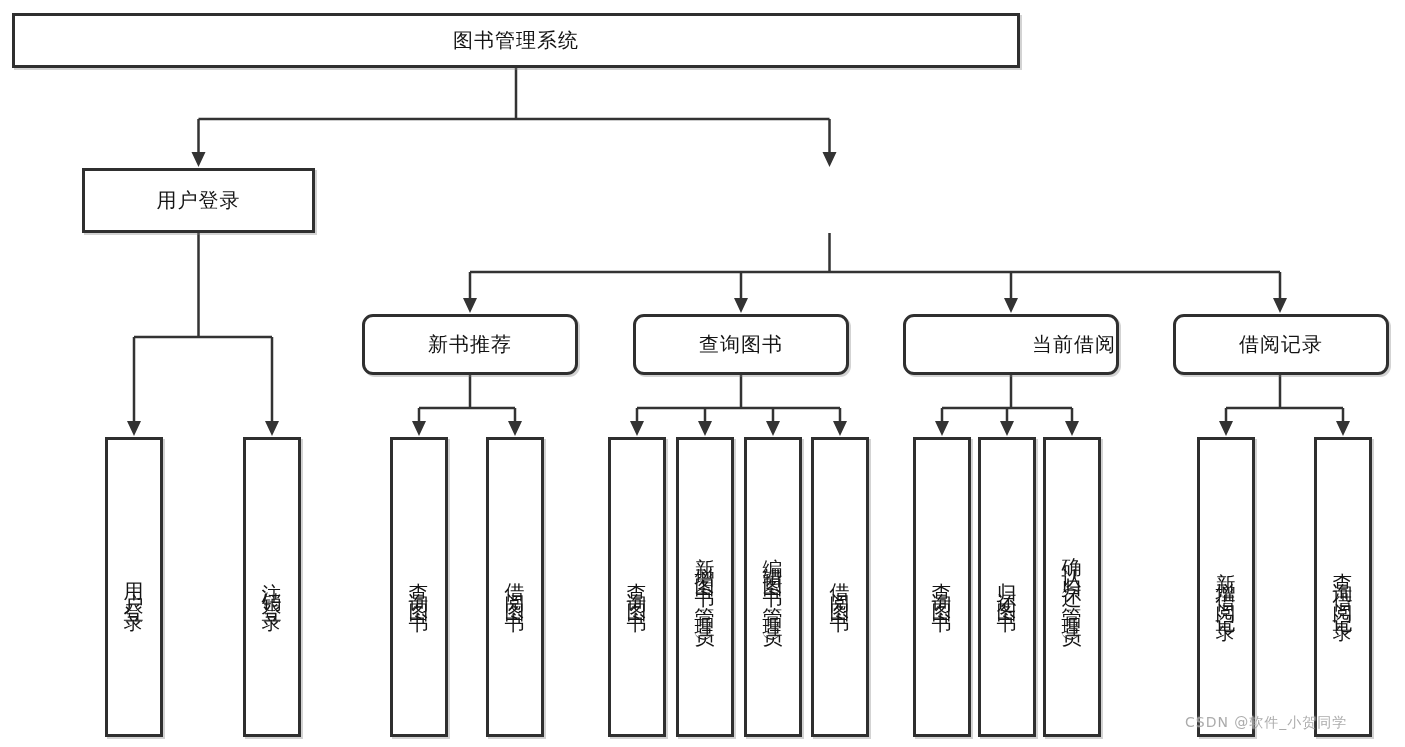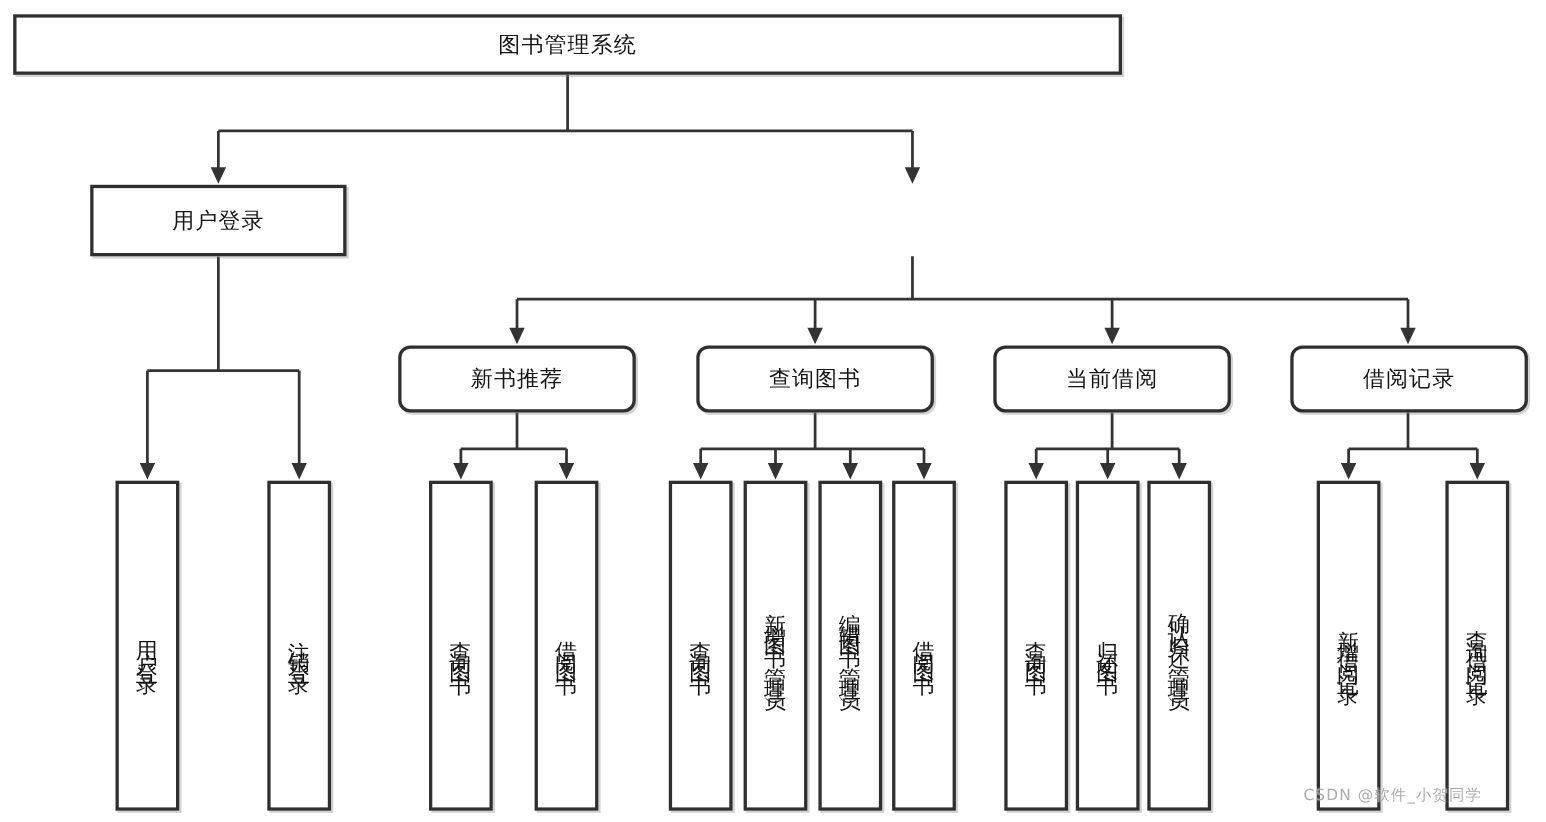--- a/index.html
+++ b/index.html
@@ -34,21 +34,21 @@
     font-size: 20px;
     letter-spacing: 1px;
     white-space: nowrap;
   }
   .node.root   { left: 12px;  top: 13px;  width: 1008px; height: 55px; }
   .node.lvl2a  { left: 82px;  top: 168px; width: 233px;  height: 65px; }
   .node.lvl2b  { left: 712px; top: 168px; width: 235px;  height: 65px; }
   .node.lvl3   { top: 314px;  width: 216px; height: 61px; border-radius: 11px; }
   .node.l3a { left: 362px; }
   .node.l3b { left: 633px; }
-  .node.l3c { left: 903px; }
+  .node.l3c { left: 903px; justify-content: flex-end; }
   .node.l3d { left: 1173px; }
   .leaf {
     position: absolute;
     box-sizing: border-box;
     top: 437px;
     width: 58px;
     height: 300px;
     background: #ffffff;
     border: 3px solid #2f2f2f;
     box-shadow: 2px 2px 0 rgba(130,130,130,0.35);

